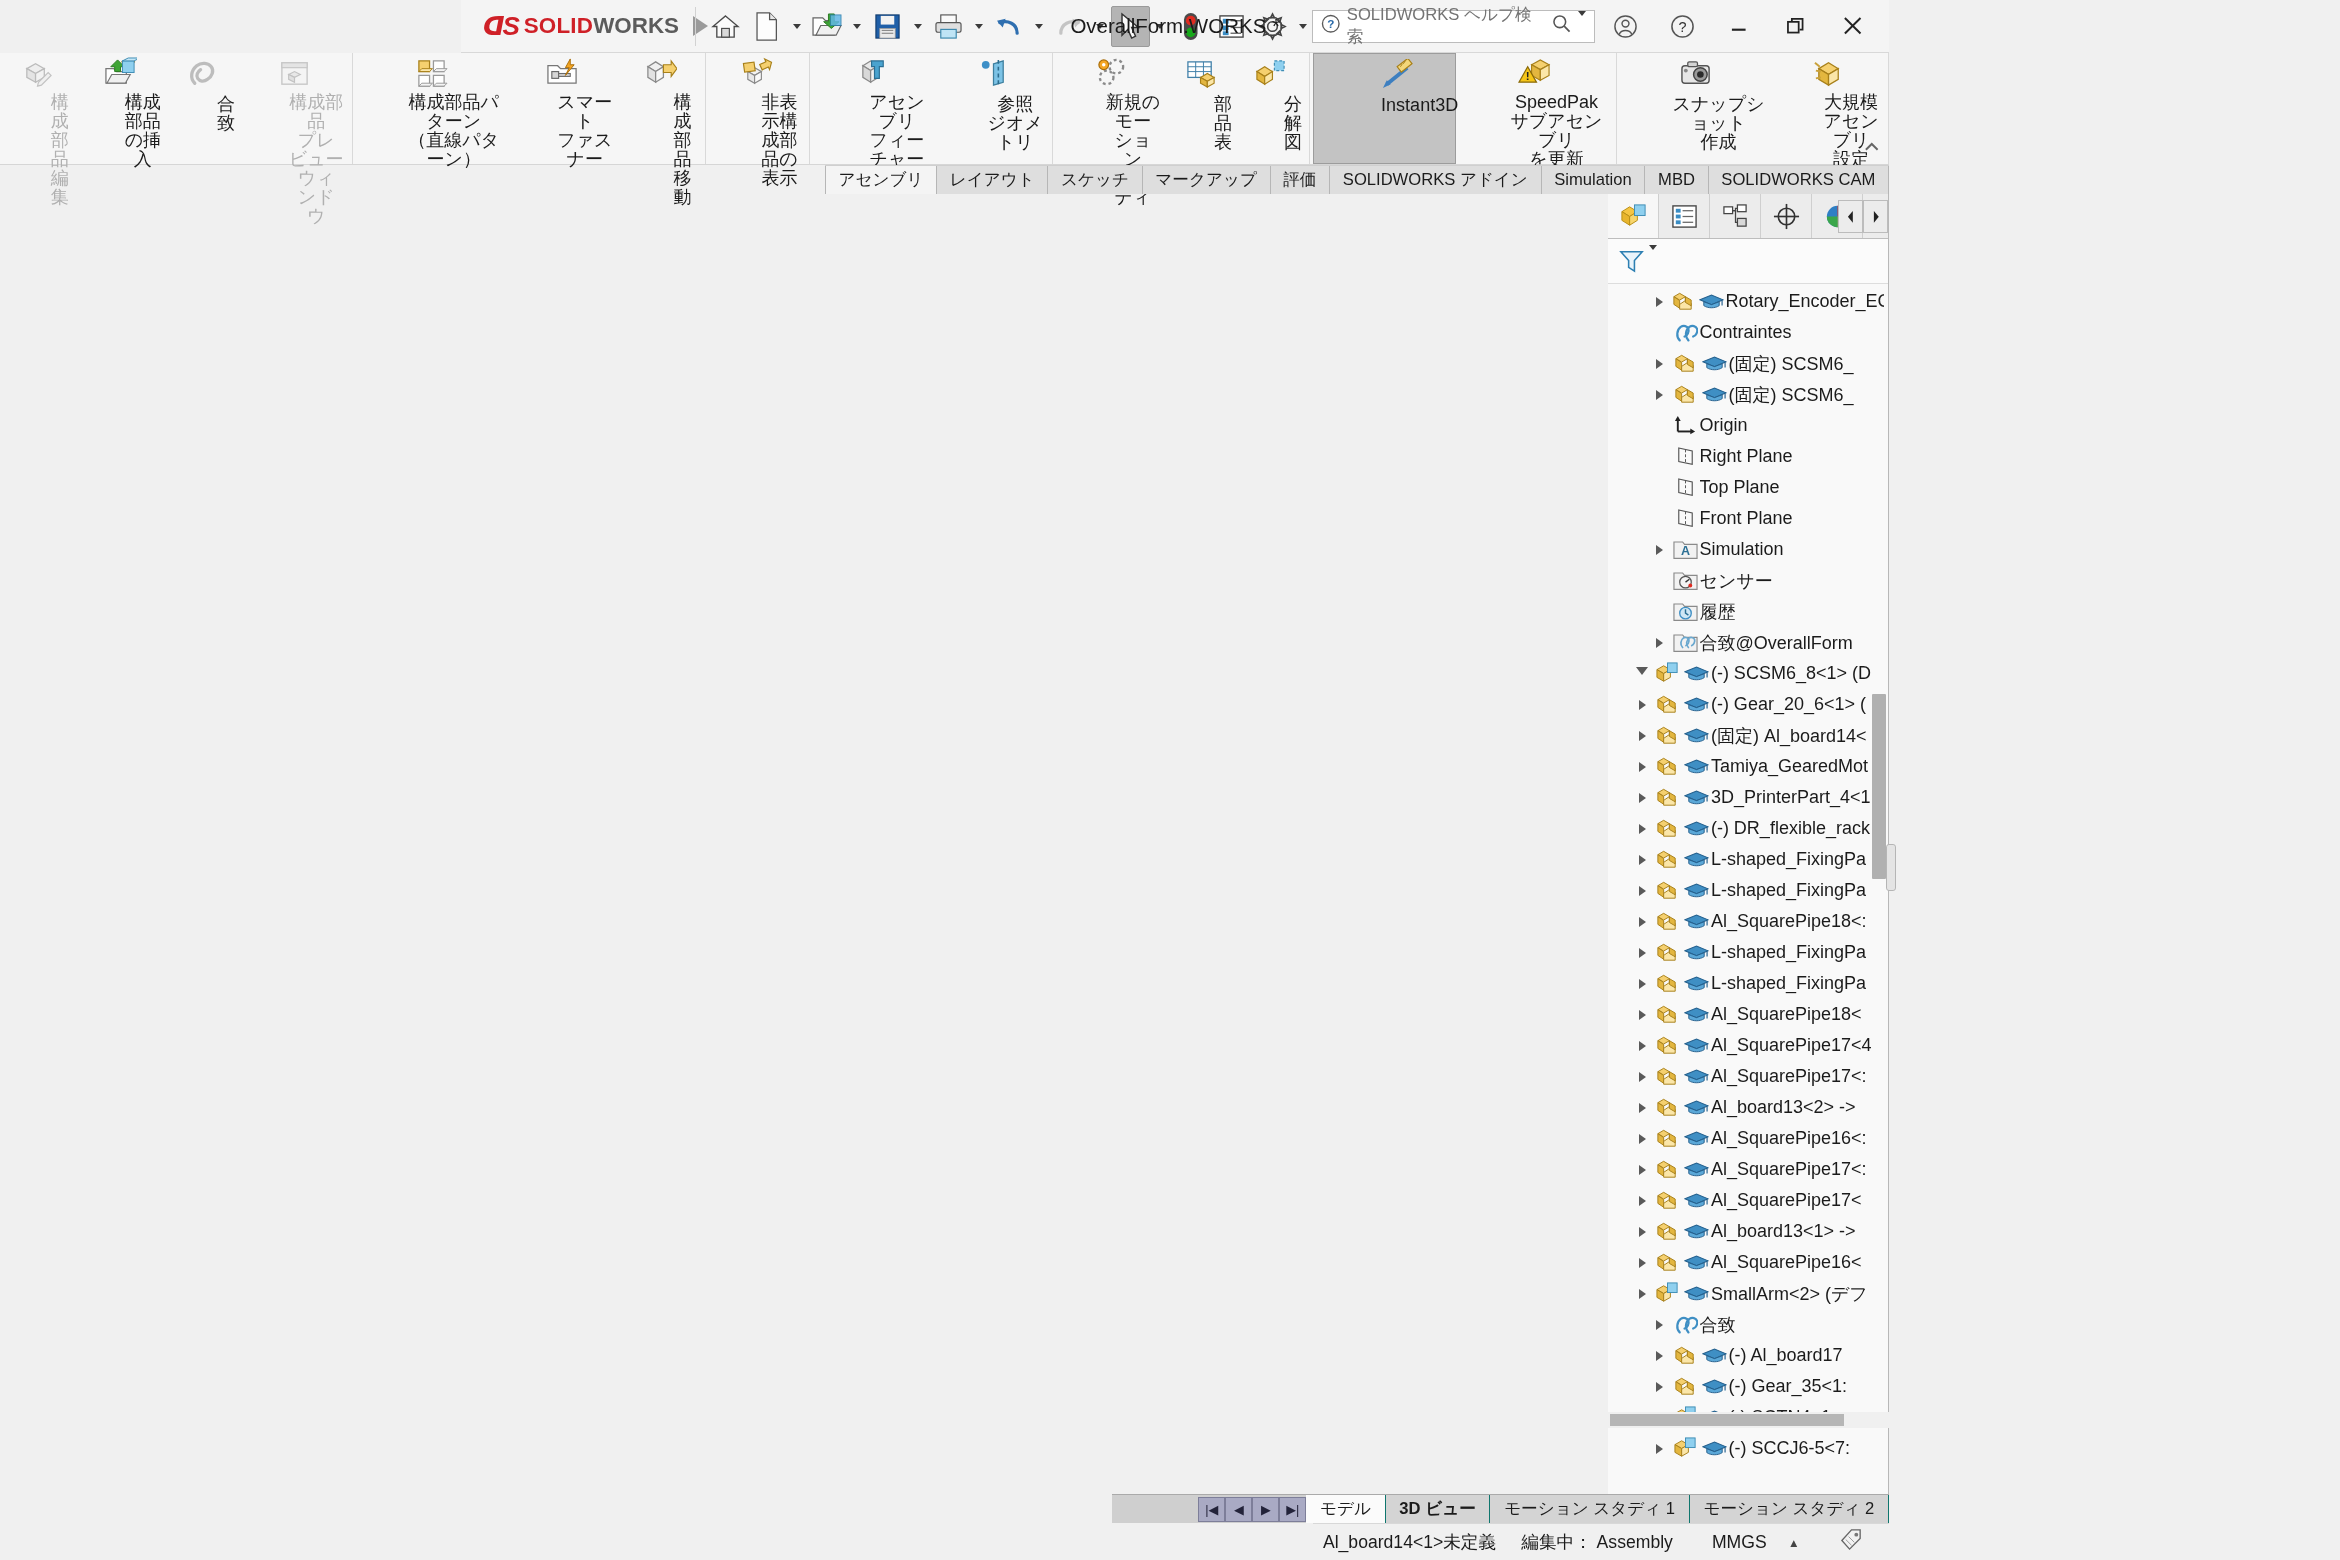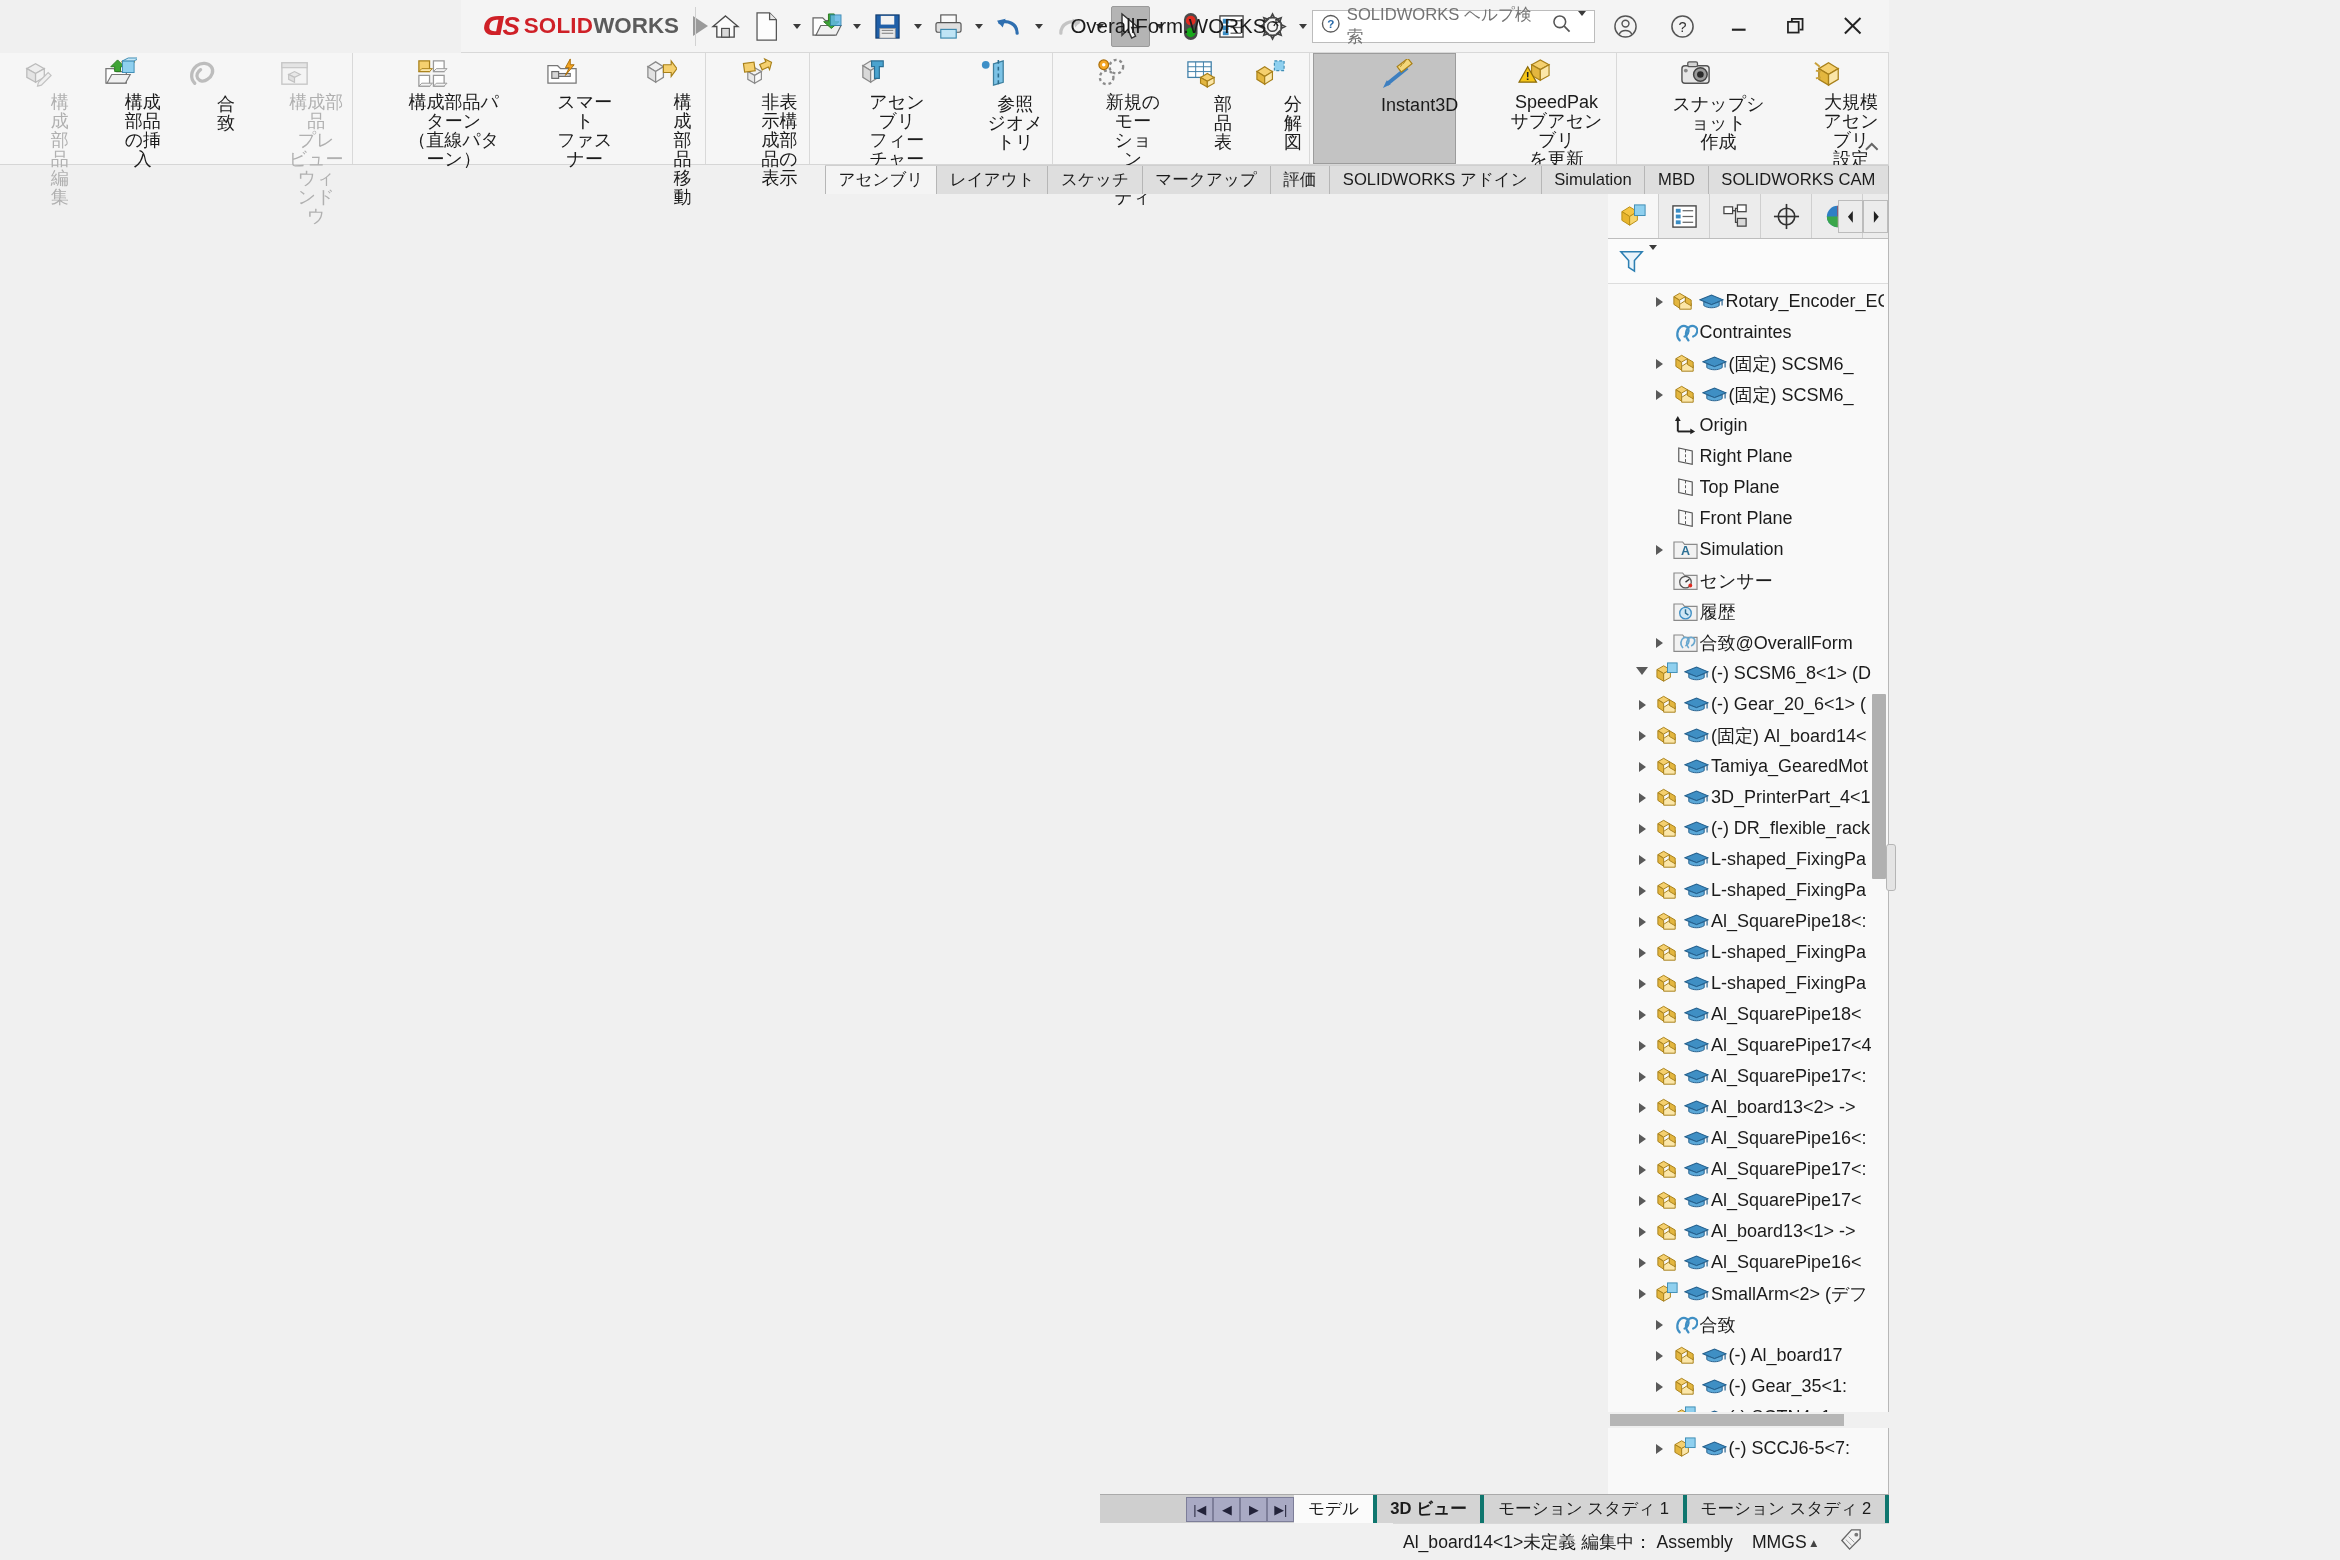--- a/index.html
+++ b/index.html
@@ -100,25 +100,25 @@
 
   .rsidebar { position:absolute; right:0; top:224px; width:43px; z-index:21; display:flex; flex-direction:column; gap:1px;}
   .rsb { width:43px;height:43px;background:#e9e9e9;border:1px solid #bdbdbd;display:flex;align-items:center;justify-content:center;}
 
   .triad { position:absolute; left:341px; bottom:86px; z-index:20;}
 
   
   .bottomtabs { height:29px; background:#cfcfcf; display:flex; align-items:center; flex:0 0 29px; border-top:1px solid #aaa;}
   .navbtns { display:flex; margin-left:86px; }
   .navb { width:27px;height:25px;background:#a9aac4;border:1px solid #7d7e99;display:flex;align-items:center;justify-content:center;font-size:12.7px;color:#23233a;}
-  .btab { height:28px; padding:0 13.7px; display:flex;align-items:center; font-size:16.6px; background:#d4d4d4; border-right:4px solid #0f766e; white-space:nowrap;}
+  .btab { height:28px; padding:0 13.7px; display:flex;align-items:center; font-size:16.6px; background:#d4d4d4; border-right:1px solid #0f766e; white-space:nowrap;}
   .btab.active{ background:#fbfbfb; }
   .btab.bold { font-weight:bold; }
   .statusbar { height:37px; background:#f0f0f0; display:flex; align-items:center; padding:0 9.8px; font-size:17.6px; flex:0 0 37px; border-top:1px solid #d8d8d8;}
-  .sb-right { margin-left:auto; display:flex; align-items:center; gap:19px; padding-right:15.6px;}
+  .sb-right { margin-left:auto; display:flex; align-items:center; gap:39px; padding-right:15.6px;}
   .hscroll-wrap{ position:absolute; left:0; bottom:66px; width:281px; height:15.6px; background:#f0f0f0;}
   .hscroll{ position:absolute; left:2px; top:2px; width:234px; height:11.7px; background:#b6b6b6;}
 </style>
 </head>
 <body>
 
 <div class="app">
 
   <div class="titlebar">
     <div class="sw-logo">

